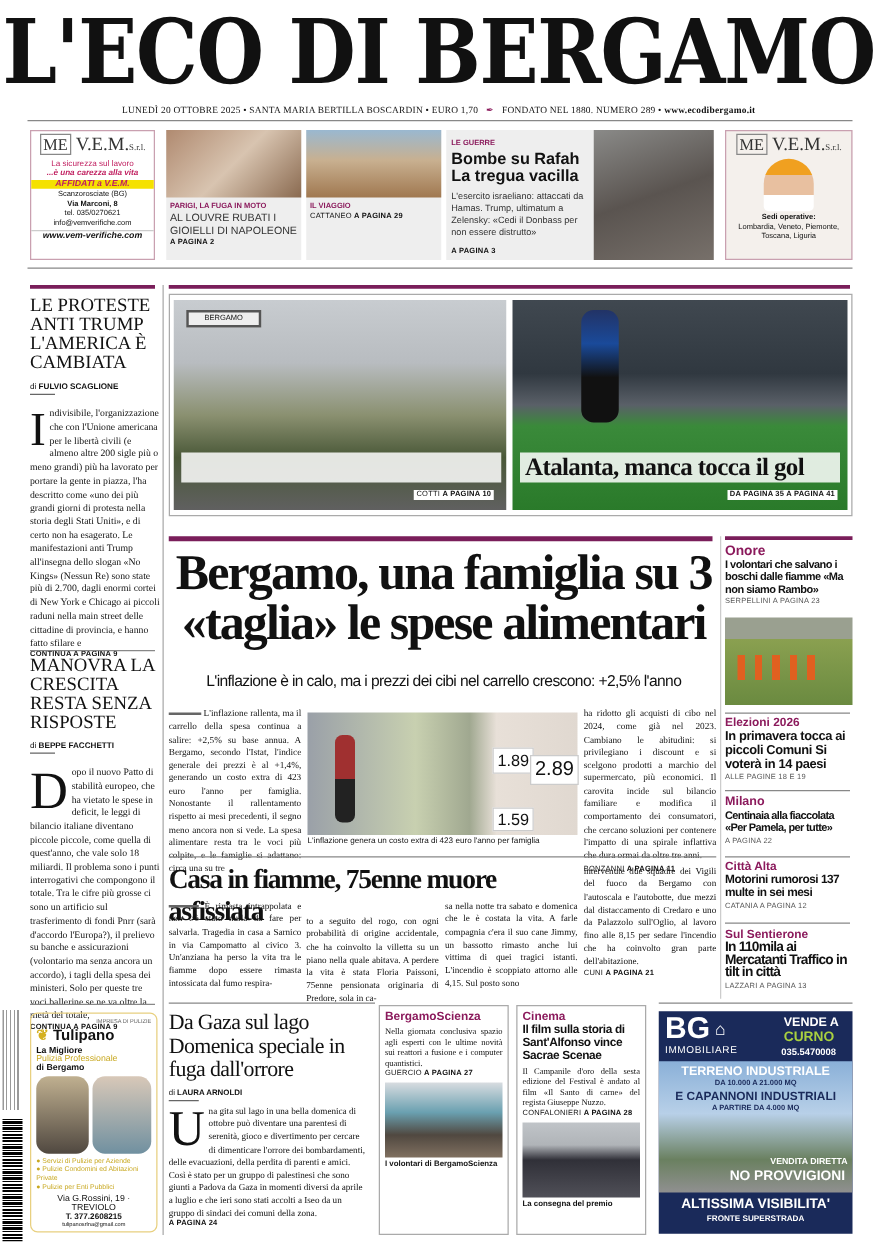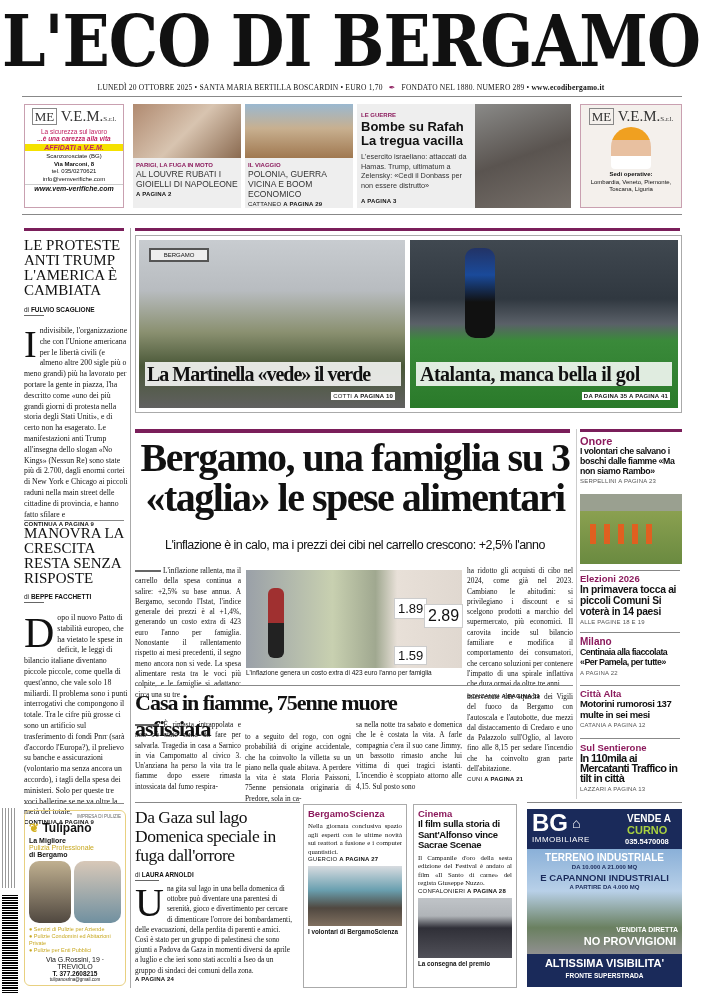--- a/index.html
+++ b/index.html
@@ -48,21 +48,20 @@
 <div class="abs" style="left:133px;top:104px;width:108px;height:104px;background:#eee">
   <div class="ph" style="height:54px;background:linear-gradient(135deg,#b08a70,#d8c4b0 50%,#8a6a50)"></div>
   <div class="kicker" style="font-size:6px;margin:4px 3px 1px">PARIGI, LA FUGA IN MOTO</div>
   <div class="sans" style="font-size:8.5px;line-height:10px;margin:0 3px;color:#333">AL LOUVRE RUBATI I GIOIELLI DI NAPOLEONE</div>
   <div class="small" style="margin:2px 3px;font-weight:bold">A PAGINA 2</div>
 </div>
 
 <div class="abs" style="left:245px;top:104px;width:108px;height:104px;background:#eee">
   <div class="ph" style="height:54px;background:linear-gradient(180deg,#9ab8d0 0,#c8b090 45%,#a07850)"></div>
   <div class="kicker" style="font-size:6px;margin:4px 3px 1px">IL VIAGGIO</div>
-  <div class="sans" style="font-size:8.5px;line-height:10px;margin:0 3px;color:#333">POLONIA, GUERRA VICINA E BOOM ECONOMICO</div>
   <div class="small" style="margin:2px 3px"><span>CATTANEO</span> <b>A PAGINA 29</b></div>
 </div>
 
 <div class="abs" style="left:357px;top:104px;width:214px;height:104px;background:#eee">
   <div class="kicker" style="position:absolute;left:4px;top:8px;font-size:6px">LE GUERRE</div>
   <div class="sans" style="position:absolute;left:4px;top:48px;width:110px;font-size:7.3px;line-height:9.5px;color:#333">L'esercito israeliano: attaccati da Hamas. Trump, ultimatum a Zelensky: «Cedi il Donbass per non essere distrutto»</div>
   <div class="sans" style="position:absolute;left:4px;top:16px;width:110px;font-weight:bold;font-size:13px;line-height:14px">Bombe su Rafah La tregua vacilla</div>
   <div class="small" style="position:absolute;left:4px;top:94px;font-weight:bold">A PAGINA 3</div>
   <div class="ph" style="position:absolute;left:118px;top:0;width:96px;height:104px;background:linear-gradient(160deg,#8a8a88,#5a5450 50%,#77706a)"></div>
 </div>
@@ -124,27 +123,26 @@
 
 </div>
 
 <div class="abs" style="left:130px;top:228px;width:1px;height:760px;background:#aaa"></div>
 
 <div class="abs acc" style="left:135px;top:228px;width:545px;height:3px"></div>
 <div class="abs box" style="left:135px;top:235px;width:547px;height:178px;border-color:#aaa"></div>
 <div class="abs" style="left:139px;top:240px;width:266px;height:168px;background:linear-gradient(180deg,#c8ccd0 0,#b8bcc0 30%,#8a9070 55%,#4a5838 75%,#606060 100%)">
   <div style="position:absolute;left:10px;top:8px;width:60px;height:14px;background:#eee;border:2px solid #555;font-size:6px;text-align:center;line-height:10px;font-family:'Liberation Sans',sans-serif">BERGAMO</div>
   <div style="position:absolute;left:6px;bottom:22px;width:256px;height:24px;background:rgba(255,255,255,.85)"></div>
-  <div style="position:absolute;left:8px;bottom:22px;font-size:20px;font-weight:bold;letter-spacing:-1px;line-height:24px">La Martinella «vede» il verde</div>
   <div class="small" style="position:absolute;right:10px;bottom:8px;background:#fff;padding:1px 2px"><span>COTTI</span> <b>A PAGINA 10</b></div>
 </div>
 <div class="abs" style="left:410px;top:240px;width:268px;height:168px;background:linear-gradient(180deg,#404850 0,#303840 35%,#5a6068 50%,#3a8a3a 60%,#2a7a2a 100%)">
   <div style="position:absolute;left:55px;top:8px;width:30px;height:90px;background:linear-gradient(180deg,#223366 0,#1a4a9a 30%,#111 60%,#111 100%);border-radius:10px"></div>
   <div style="position:absolute;left:6px;bottom:22px;width:256px;height:24px;background:rgba(255,255,255,.85)"></div>
-  <div style="position:absolute;left:10px;bottom:22px;font-size:20px;font-weight:bold;letter-spacing:-.5px;line-height:24px">Atalanta, manca bella il gol</div>
+  <div style="position:absolute;left:10px;bottom:22px;font-size:20px;font-weight:bold;letter-spacing:-.5px;line-height:24px">Atalanta, manca tocca il gol</div>
   <div class="small" style="position:absolute;right:8px;bottom:8px;background:#fff;padding:1px 2px;font-weight:bold">DA PAGINA 35 A PAGINA 41</div>
 </div>
 
 <div class="abs acc" style="left:135px;top:429px;width:435px;height:4px"></div>
 <div class="abs" style="left:135px;top:438px;width:440px;font-weight:bold;font-size:40px;line-height:40px;letter-spacing:-1.5px;text-align:center">
   <div>Bergamo, una famiglia su 3</div>
   <div>«taglia» le spese alimentari</div>
 </div>
 <div class="abs sans" style="left:135px;top:538px;width:440px;font-size:12.5px;letter-spacing:-.5px;text-align:center">L'inflazione è in calo, ma i prezzi dei cibi nel carrello crescono: +2,5% l'anno</div>
 <div class="abs body just" style="left:135px;top:566px;width:106px;font-size:7.4px;line-height:10.3px">

